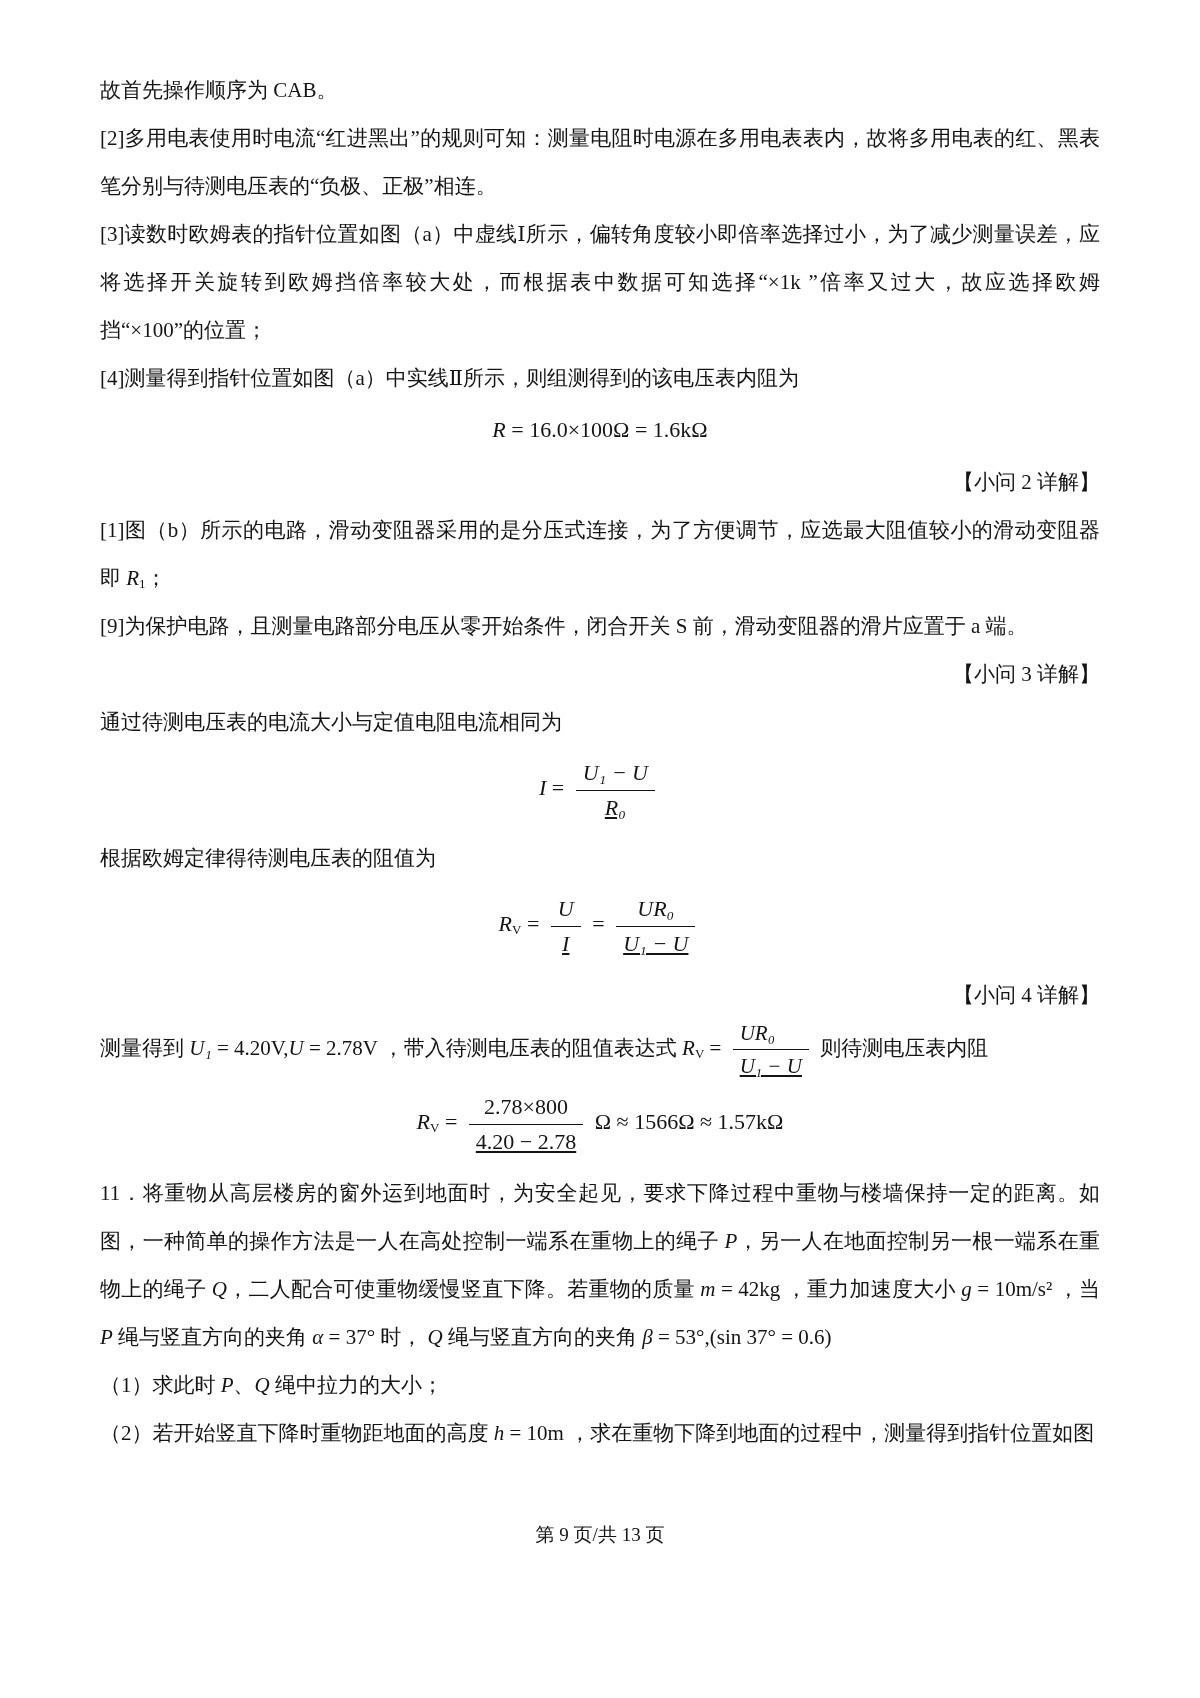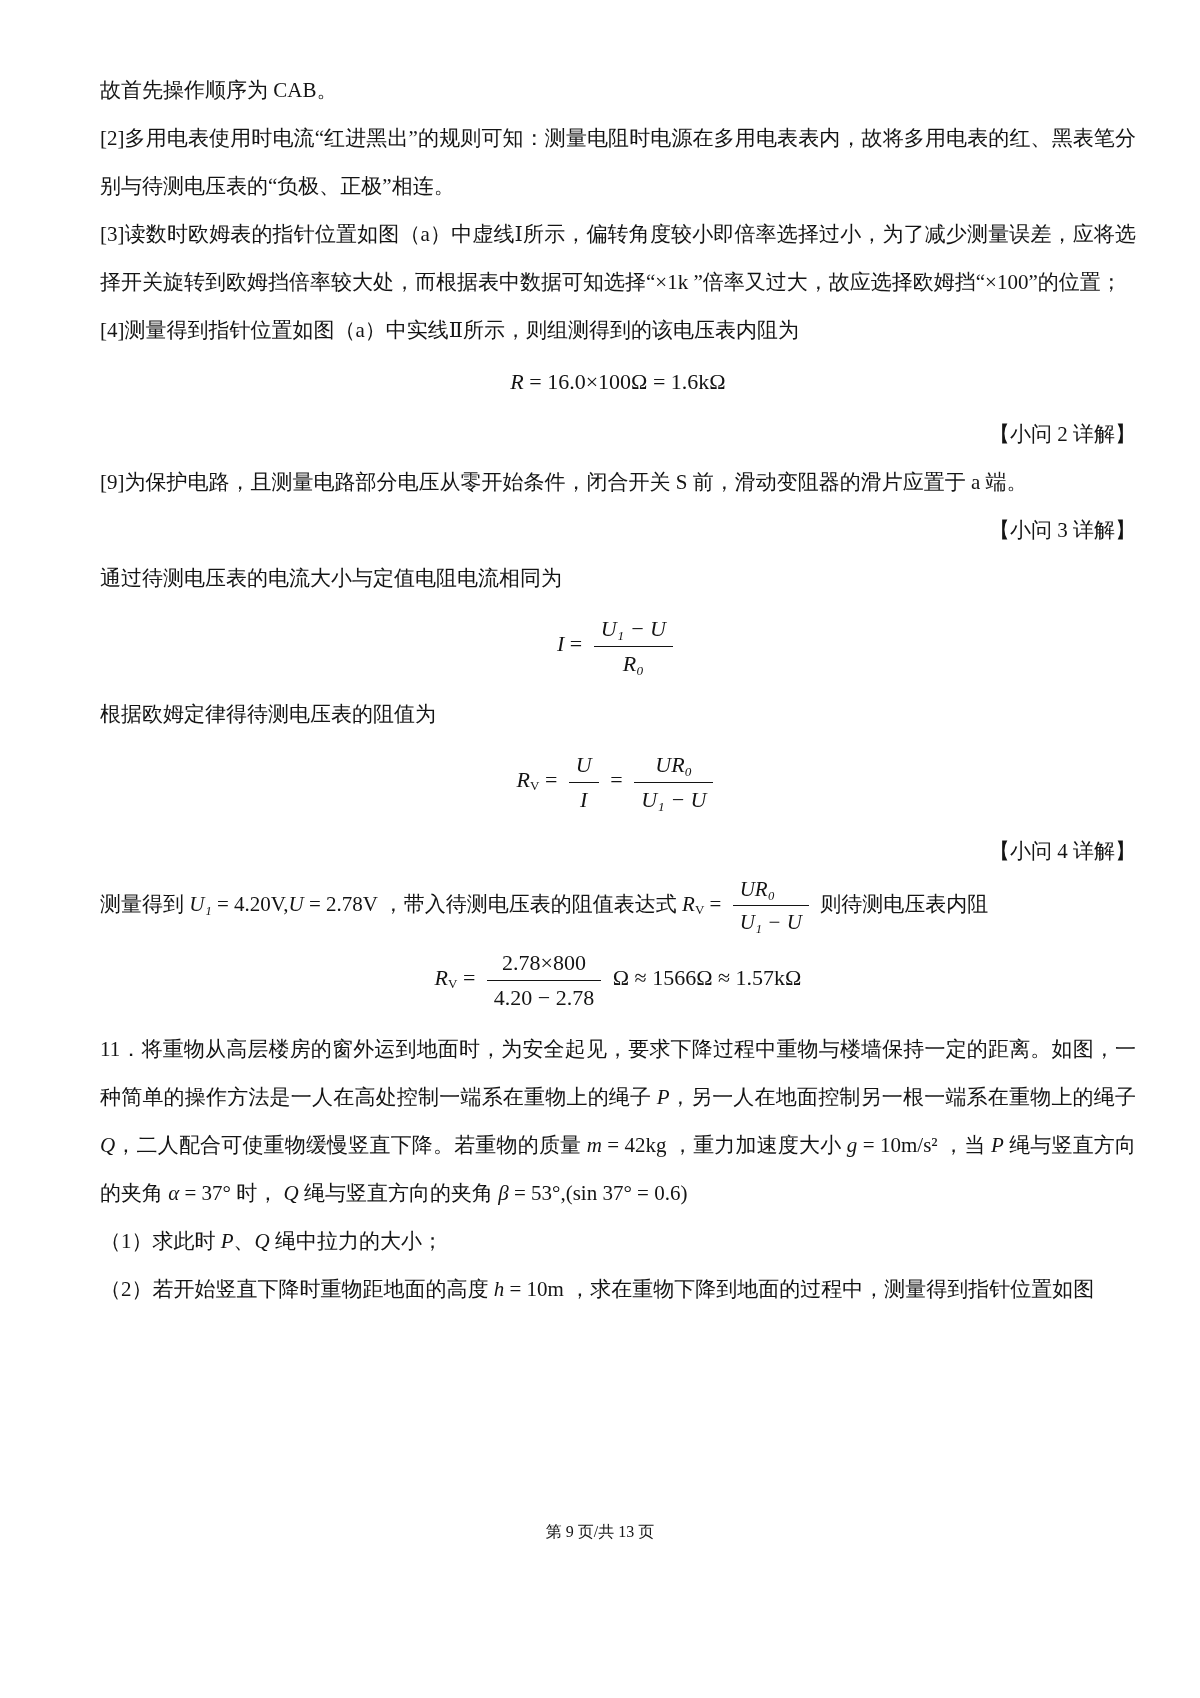--- a/index.html
+++ b/index.html
@@ -6,21 +6,21 @@
   body {
     width: 1200px;
     height: 1698px;
     background: #ffffff;
     color: #141414;
     font-family: "Liberation Serif", "DejaVu Serif", serif;
     position: relative;
     overflow: hidden;
   }
   .content {
-    padding: 66px 64px 0 100px;
+    padding: 66px 100px 0 100px;
     font-size: 21px;
     line-height: 48px;
     text-align: justify;
   }
   p { margin: 0; }
   .heading { text-align: right; }
   .mi { font-style: italic; }
   sub {
     font-size: 13px;
     line-height: 0;
@@ -39,28 +39,29 @@
     margin: 0 6px;
   }
   .frac .num {
     display: block;
     border-bottom: 1.4px solid #141414;
     padding: 0 7px 2px 7px;
   }
   .frac .den {
     display: block;
     padding: 2px 7px 0 7px;
+    text-decoration: underline;
   }
   .footer {
     position: absolute;
     top: 1522px;
     left: 0;
     width: 100%;
     text-align: center;
-    font-size: 16px;
+    font-size: 19px;
     color: #141414;
   }
 </style>
 </head>
 <body>
 
 <div class="page">
   <div class="content">
 
     <p>故首先操作顺序为 CAB。</p>
@@ -70,20 +71,21 @@
     <p>[3]读数时欧姆表的指针位置如图（a）中虚线Ⅰ所示，偏转角度较小即倍率选择过小，为了减少测量误差，应将选择开关旋转到欧姆挡倍率较大处，而根据表中数据可知选择“×1k ”倍率又过大，故应选择欧姆挡“×100”的位置；</p>
 
     <p>[4]测量得到指针位置如图（a）中实线Ⅱ所示，则组测得到的该电压表内阻为</p>
 
     <div class="formula">
       <span class="mi">R</span><span> = 16.0×100Ω = 1.6kΩ</span>
     </div>
 
     <p class="heading">【小问 2 详解】</p>
 
+    <p><span>[1]图（b）所示的电路，滑动变阻器采用的是分压式连接，为了方便调节，应选最大阻值较小的滑动变阻器即 </span><span class="mi">R</span><sub>1</sub><span>；</span></p>
 
     <p>[9]为保护电路，且测量电路部分电压从零开始条件，闭合开关 S 前，滑动变阻器的滑片应置于 a 端。</p>
 
     <p class="heading">【小问 3 详解】</p>
 
     <p>通过待测电压表的电流大小与定值电阻电流相同为</p>
 
     <div class="formula">
       <span class="mi">I</span><span> = </span><span class="frac"><span class="num mi">U₁ − U</span><span class="den mi">R₀</span></span>
     </div>

